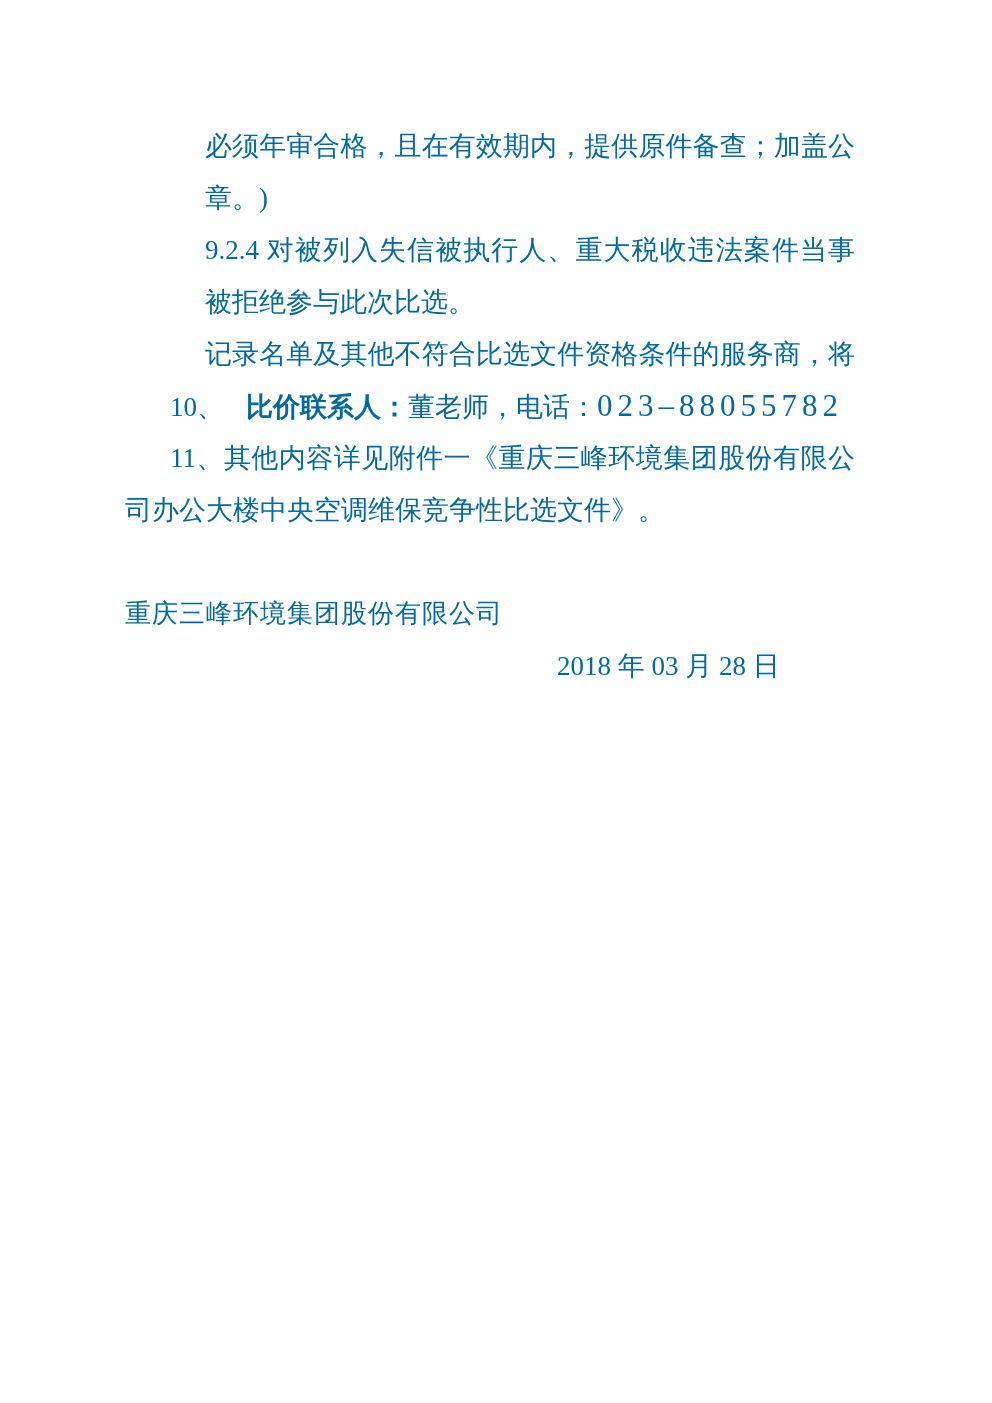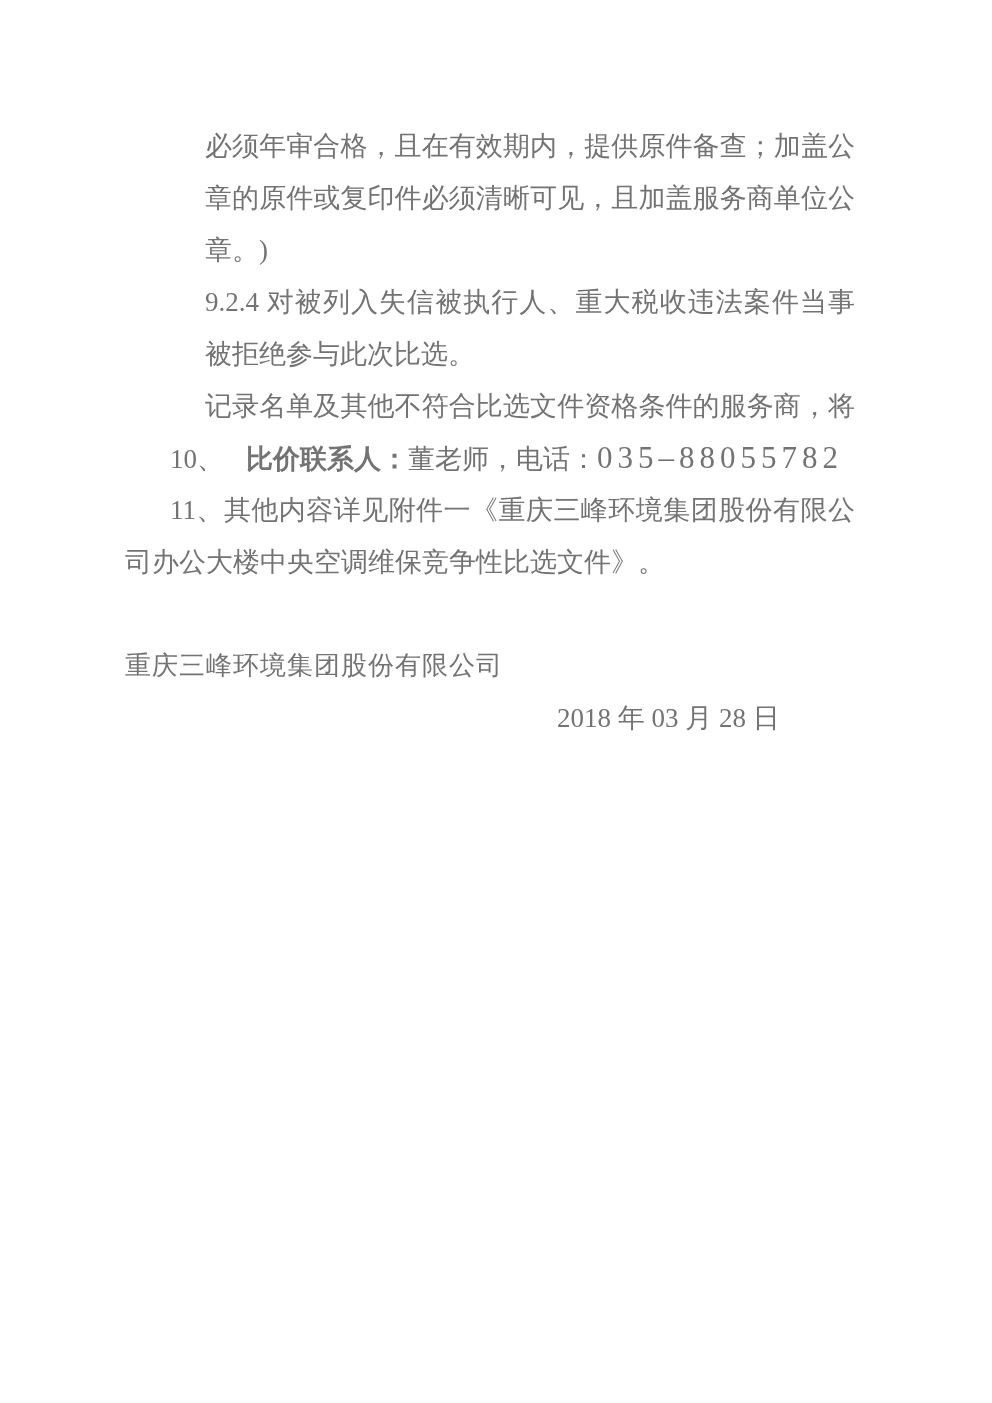--- a/index.html
+++ b/index.html
@@ -7,21 +7,21 @@
     padding: 0;
     background: #ffffff;
   }
   .page {
     position: relative;
     width: 992px;
     height: 1102px;
     background: #ffffff;
     overflow: hidden;
     font-family: "Liberation Serif", serif;
-    color: #737373;
+    color: #0369a1;
   }
   .doc {
     position: absolute;
     left: 125px;
     top: 120px;
     width: 730px;
     font-size: 27px;
     line-height: 52px;
   }
   .line {
@@ -66,29 +66,28 @@
     height: 52px;
   }
 </style>
 </head>
 <body>
 
 <div class="page">
   <div class="doc">
 
     <div class="line ind fl">必须年审合格，且在有效期内，提供原件备查；加盖公</div>
-    <div class="line ind fl">章的原件或复印件必须清晰可见，且加盖服务商单位公</div>
     <div class="line ind">章。)</div>
 
     <div class="line ind fl">9.2.4 对被列入失信被执行人、重大税收违法案件当事</div>
     <div class="line ind">被拒绝参与此次比选。</div>
     <div class="line ind fl">记录名单及其他不符合比选文件资格条件的服务商，将</div>
 
     <div class="line i45">
-      <span class="num10">10、</span><span class="lbl-bold">比价联系人：</span><span>董老师，电话：</span><span class="phone">035–88055782</span>
+      <span class="num10">10、</span><span class="lbl-bold">比价联系人：</span><span>董老师，电话：</span><span class="phone">023–88055782</span>
     </div>
 
     <div class="line i45 w685 fl">11、其他内容详见附件一《重庆三峰环境集团股份有限公</div>
     <div class="line">司办公大楼中央空调维保竞争性比选文件》。</div>
 
     <div class="line spacer"></div>
 
     <div class="line company-line">重庆三峰环境集团股份有限公司</div>
     <div class="line date-line">2018 年 03 月 28 日</div>
 

